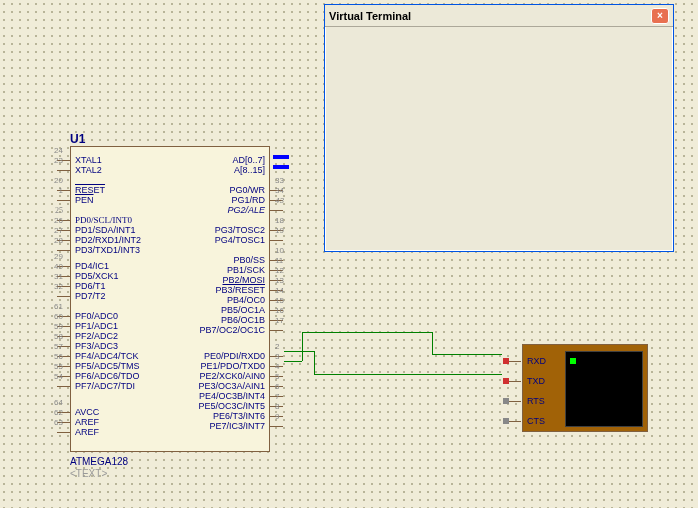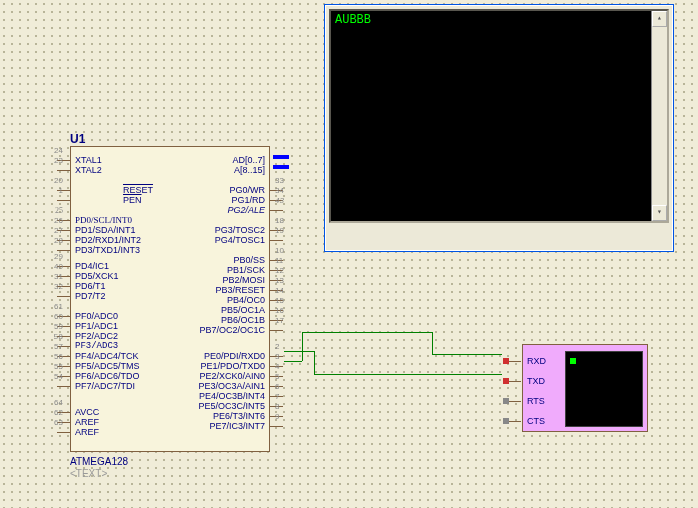--- a/index.html
+++ b/index.html
@@ -143,39 +143,39 @@
   .pin-row.right .pin-num { right: -26px; top: -9px; text-align: left; width: 20px; }
   .pin-stub {
     position: absolute;
     width: 14px;
     height: 1px;
     background: #806040;
   }
   .pin-row.left .pin-stub { left: -14px; }
   .pin-row.right .pin-stub { right: -14px; }
   .pin-label { padding: 0 4px; }
-  .overline { text-decoration: overline; margin-left: 48px; }
+  .overline { text-decoration: overline; }
 
   
   .bus-mark {
     position: absolute;
     right: -20px;
     width: 16px;
     height: 4px;
     background: #0000ff;
   }
 
   
   .vt-instr {
     position: absolute;
     left: 522px;
     top: 344px;
     width: 126px;
     height: 88px;
-    background: #f0abfc;
+    background: #a16207;
     border: 1px solid #806040;
   }
   .vt-instr-screen {
     position: absolute;
     left: 42px;
     top: 6px;
     width: 78px;
     height: 76px;
     background: #000;
     border: 1px solid #404040;
@@ -218,26 +218,23 @@
     position: absolute;
     background: #008000;
   }
   .wire.h { height: 1px; }
   .wire.v { width: 1px; }
 </style>
 </head>
 <body>
 
 <div class="vt-window">
-  <div class="vt-body">
-    <span>AUBBB</span>
-    <div class="vt-scroll">
-      <div class="vt-scroll-btn top">▴</div>
-      <div class="vt-scroll-btn bot">▾</div>
-    </div>
+  <div class="vt-titlebar">
+    <span class="vt-title">Virtual Terminal</span>
+    <span class="vt-close">×</span>
   </div>
 </div>
 
 <div class="u1-ref">U1</div>
 
 <div class="u1" id="u1-body">
   <div class="bus-mark" style="top:8px"></div>
   <div class="bus-mark" style="top:18px"></div>
 <div class="pin-row left" style="top: 8px;">
       <div class="pin-stub"></div>
@@ -307,21 +304,21 @@
     <div class="pin-row left" style="top: 174px;">
       <div class="pin-stub"></div>
       <div class="pin-num">60</div>
       <span class="pin-label">PF1/ADC1</span>
     </div>
     <div class="pin-row left" style="top: 184px;">
       <div class="pin-stub"></div>
       <div class="pin-num">59</div>
       <span class="pin-label">PF2/ADC2</span>
     </div>
-    <div class="pin-row left" style="top: 194px; font-family: Liberation Mono, monospace;">
+    <div class="pin-row left" style="top: 194px;">
       <div class="pin-stub"></div>
       <div class="pin-num">58</div>
       <span class="pin-label">PF3/ADC3</span>
     </div>
     <div class="pin-row left" style="top: 204px;">
       <div class="pin-stub"></div>
       <div class="pin-num">57</div>
       <span class="pin-label">PF4/ADC4/TCK</span>
     </div>
     <div class="pin-row left" style="top: 214px;">
@@ -390,21 +387,21 @@
     <div class="pin-row right" style="top: 108px;">
       <div class="pin-stub"></div>
       <div class="pin-num">10</div>
       <span class="pin-label">PB0/SS</span>
     </div>
     <div class="pin-row right" style="top: 118px;">
       <div class="pin-stub"></div>
       <div class="pin-num">11</div>
       <span class="pin-label">PB1/SCK</span>
     </div>
-    <div class="pin-row right" style="top: 128px;">
+    <div class="pin-row right" style="top: 128px; text-decoration: underline;">
       <div class="pin-stub"></div>
       <div class="pin-num">12</div>
       <span class="pin-label">PB2/MOSI</span>
     </div>
     <div class="pin-row right" style="top: 138px;">
       <div class="pin-stub"></div>
       <div class="pin-num">13</div>
       <span class="pin-label">PB3/RESET</span>
     </div>
     <div class="pin-row right" style="top: 148px;">

